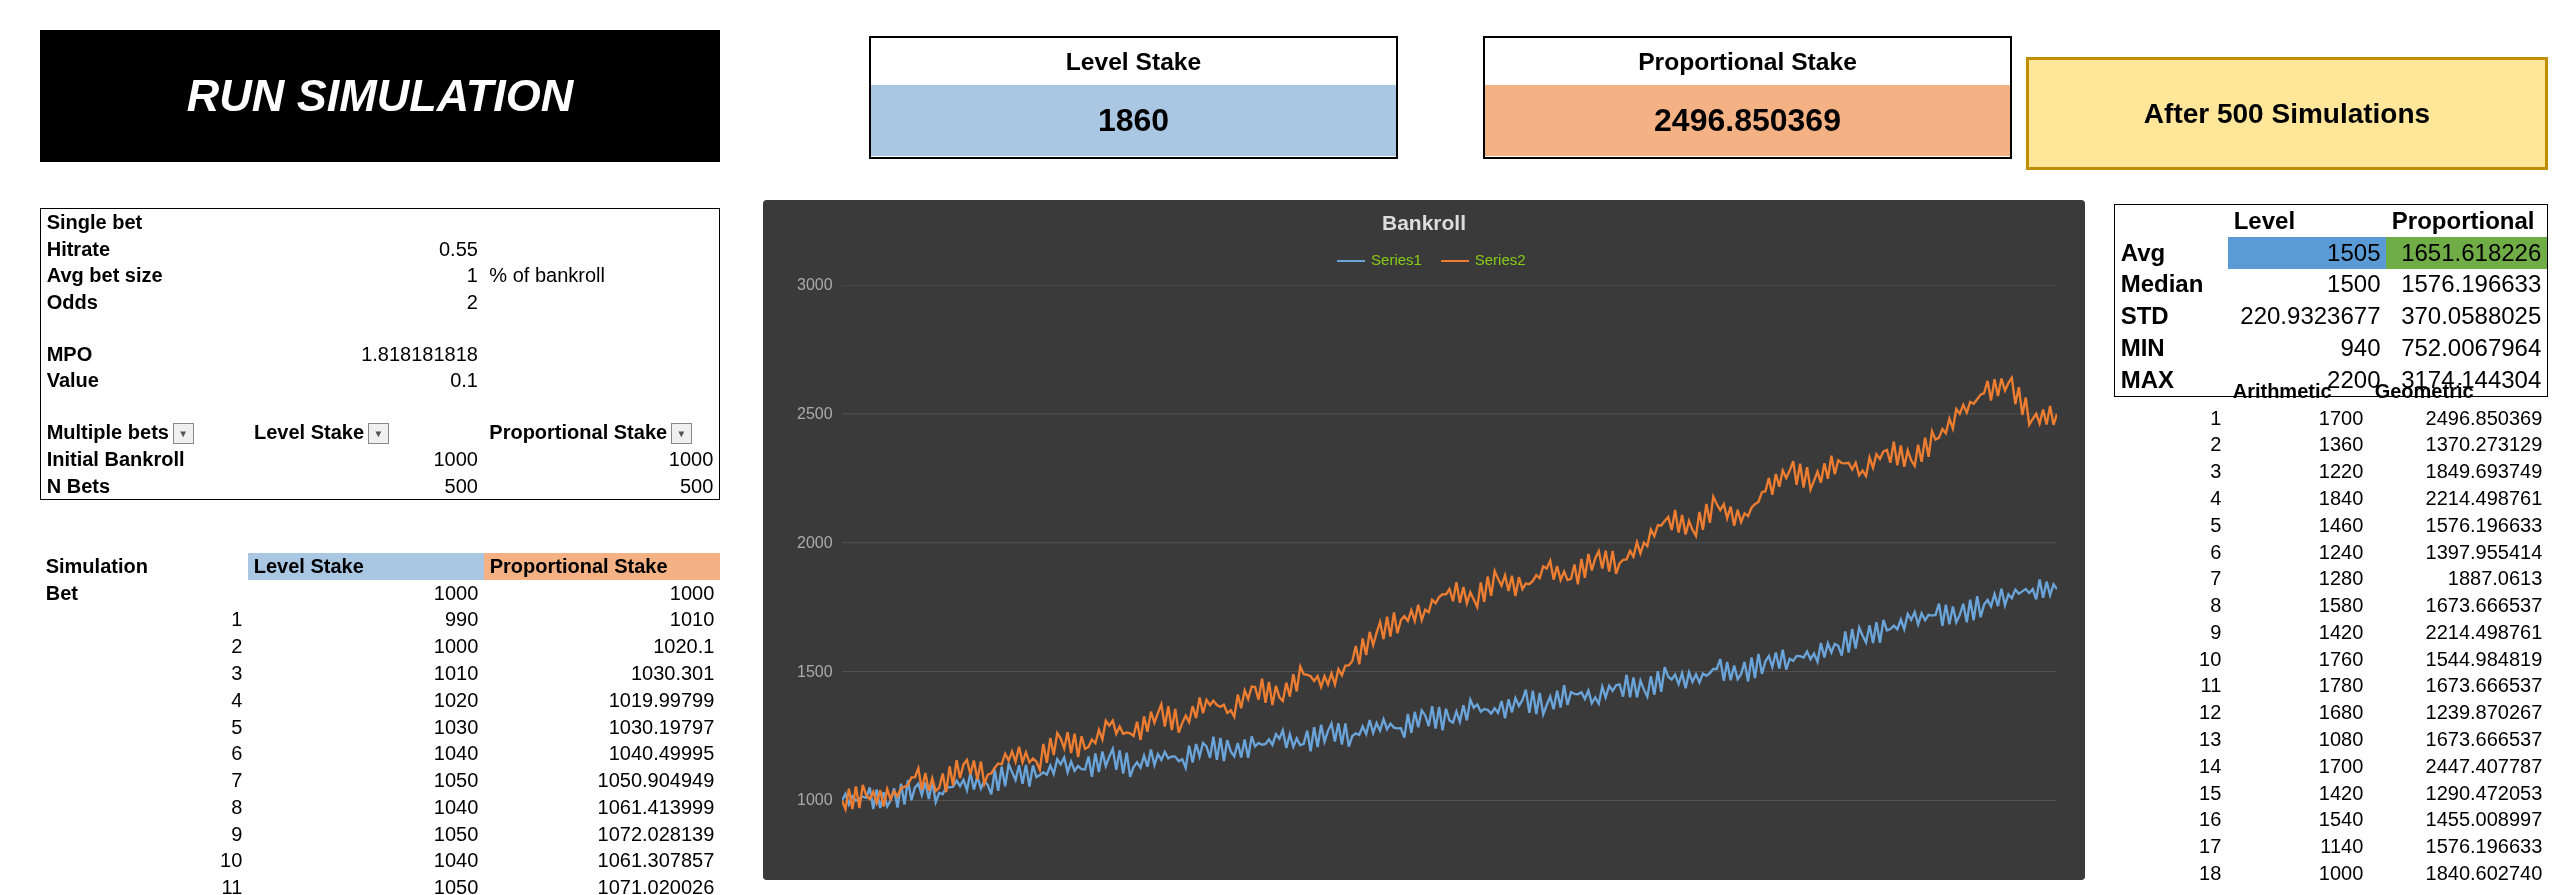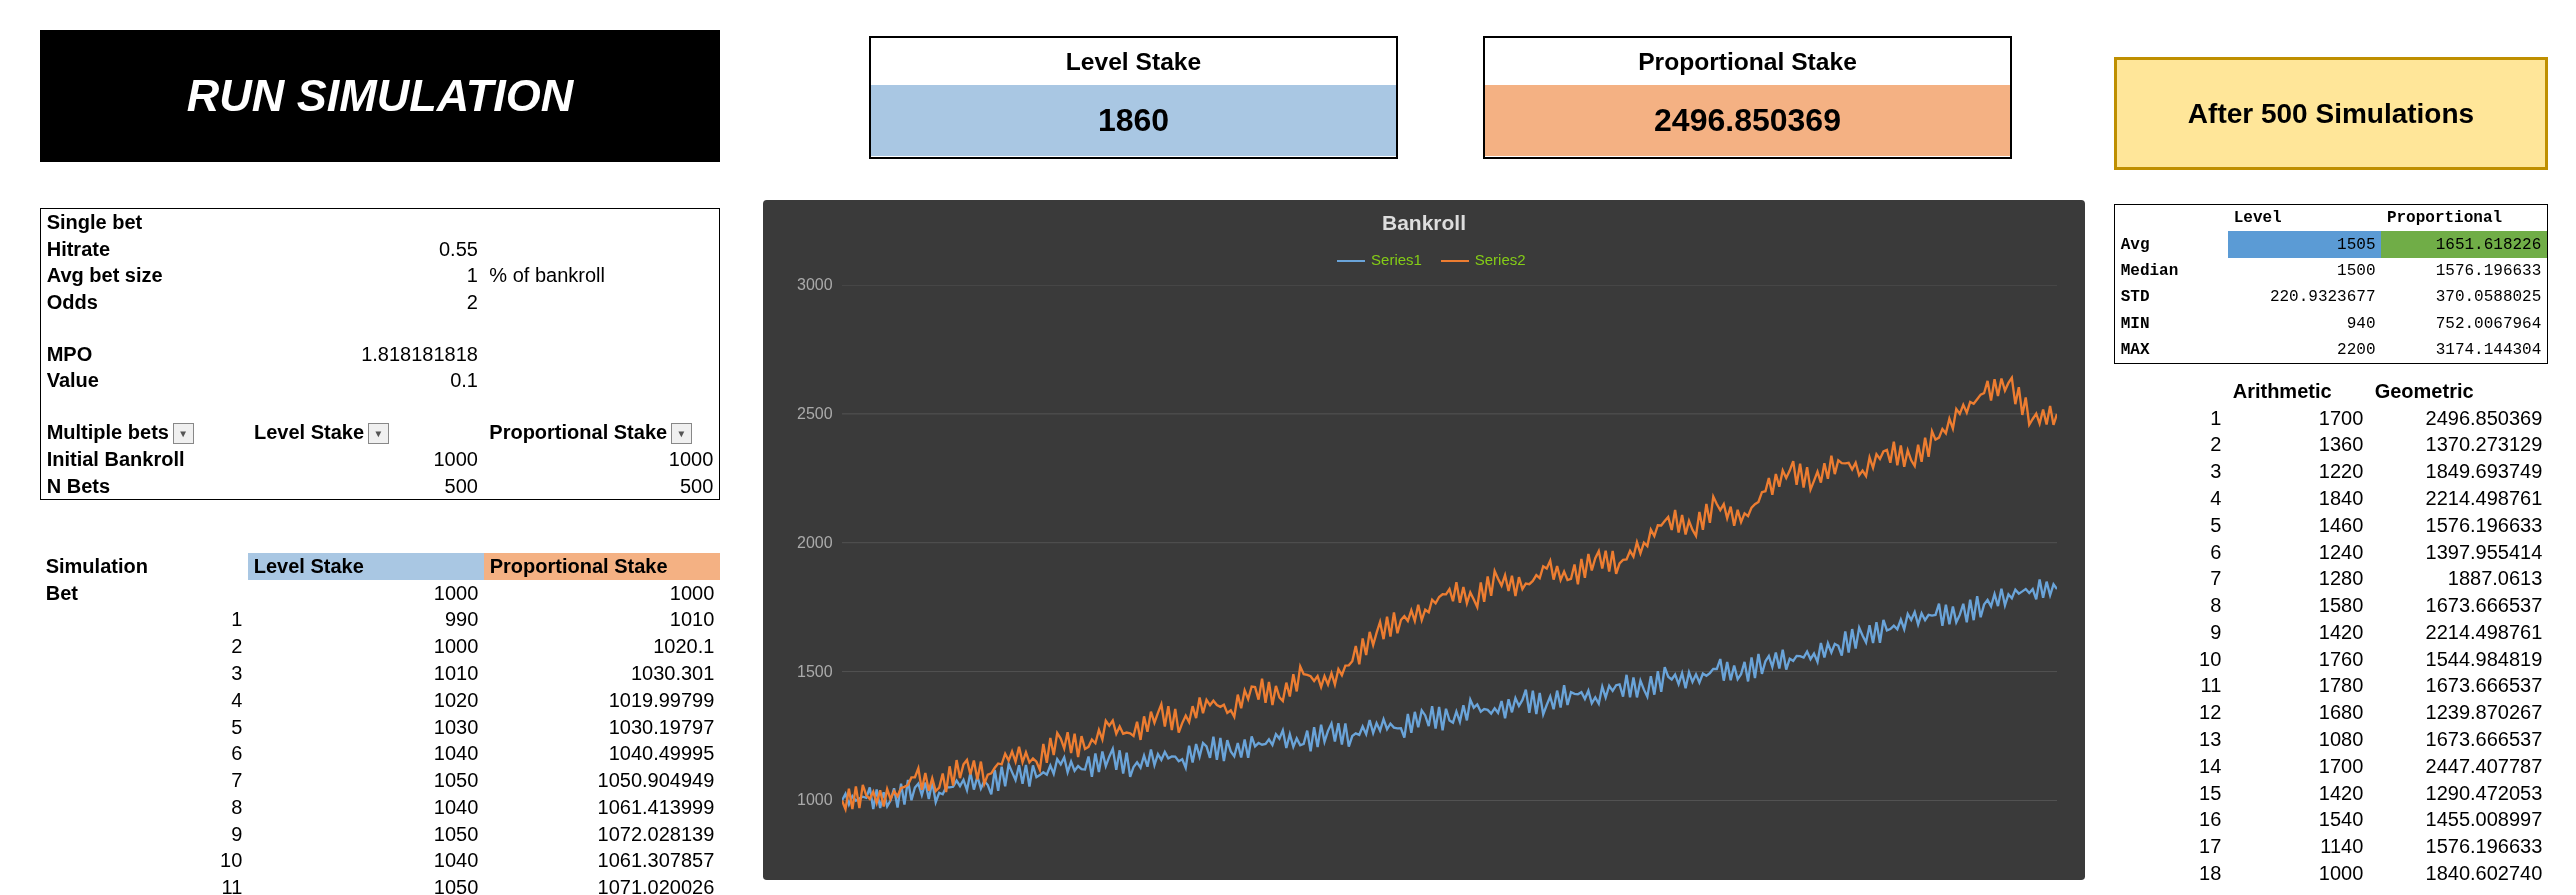--- a/index.html
+++ b/index.html
@@ -9,21 +9,21 @@
 .run-sim { position:absolute; left:40px; top:30px; width:680px; height:132px; background:#000; color:#fff; border:1.9px solid #000; display:flex; align-items:center; justify-content:center; font-size:45px; font-weight:bold; font-style:italic; cursor:pointer; }
 
 .kpi { position:absolute; top:36px; width:529px; height:123px; border:2.8px solid #000; }
 .kpi .label { height:47px; background:#fff; display:flex; align-items:center; justify-content:center; font-weight:bold; font-size:24.6px; }
 .kpi .val { height:71px; display:flex; align-items:center; justify-content:center; font-weight:bold; font-size:32px; }
 .kpi.level { left:869px; }
 .kpi.level .val { background:#a9c7e3; }
 .kpi.prop { left:1483px; }
 .kpi.prop .val { background:#f4b183; }
 
-.after-sim { position:absolute; right:28px; top:57px; width:434px; height:113px; background:#ffe699; border:3.8px solid #bf8f00; display:flex; align-items:center; justify-content:center; font-weight:bold; font-size:28px; }
+.after-sim { position:absolute; right:28px; top:57px; width:522px; height:113px; background:#ffe699; border:3.8px solid #bf8f00; display:flex; align-items:center; justify-content:center; font-weight:bold; font-size:28px; }
 
 .params { position:absolute; left:40px; top:208px; width:680px; border:1.9px solid #000; }
 .params table { width:100%; border-collapse:collapse; }
 .params td { padding:1.9px 5.7px; font-size:20px; height:26.4px; }
 .params .lbl { font-weight:bold; text-align:left; width:208px; }
 .params .num { text-align:right; width:236px; }
 .params .unit { text-align:left; }
 .params .sep td { height:24.6px; }
 .params .drop { display:inline-block; width:21px; height:21px; border:0.9px solid #888; background:#f0f0f0; text-align:center; line-height:19px; font-size:10.4px; color:#555; vertical-align:middle; margin-left:3.8px; }
 
@@ -39,21 +39,21 @@
 .chart { position:absolute; left:763px; top:200px; width:1322px; height:680px; background:#3a3a3a; border-radius:3.8px; }
 .chart .title { position:absolute; top:11.3px; left:0; right:0; text-align:center; color:#ddd; font-weight:bold; font-size:21px; }
 .chart .legend { position:absolute; top:51px; left:0; right:0; text-align:center; color:#84cc16; font-size:15px; }
 .chart .legend .sw { display:inline-block; width:28px; height:2.8px; vertical-align:middle; margin:0 5.7px 0 15px; }
 .chart .plot { position:absolute; left:79px; top:85px; right:28px; bottom:28px; }
 .chart .ylab { position:absolute; right:100%; margin-right:9.4px; color:#aaa; font-size:16px; transform:translateY(-50%); }
 .chart svg { width:100%; height:100%; }
 
 .stats { position:absolute; right:28px; top:204px; width:434px; border:1.9px solid #000; }
 .stats table { width:100%; border-collapse:collapse; }
-.stats td, .stats th { padding:1.9px 5.7px; font-size:16px; height:26.4px;font-family:Liberation Mono, monospace; }
+.stats td, .stats th { padding:1.9px 5.7px; font-size:24px; height:26.4px; }
 .stats th { font-weight:bold; text-align:left; }
 .stats .lbl { font-weight:bold; text-align:left; width:113px; }
 .stats .num { text-align:right; }
 .stats .avg-level { background:#5b9bd5; }
 .stats .avg-prop { background:#70ad47; }
 
 .runs { position:absolute; right:28px; top:378px; width:434px; }
 .runs table { width:100%; border-collapse:collapse; }
 .runs th { font-weight:bold; text-align:left; padding:1.9px 5.7px; font-size:20px; height:26.4px; }
 .runs td { text-align:right; padding:1.9px 5.7px; font-size:20px; height:26.4px; }

